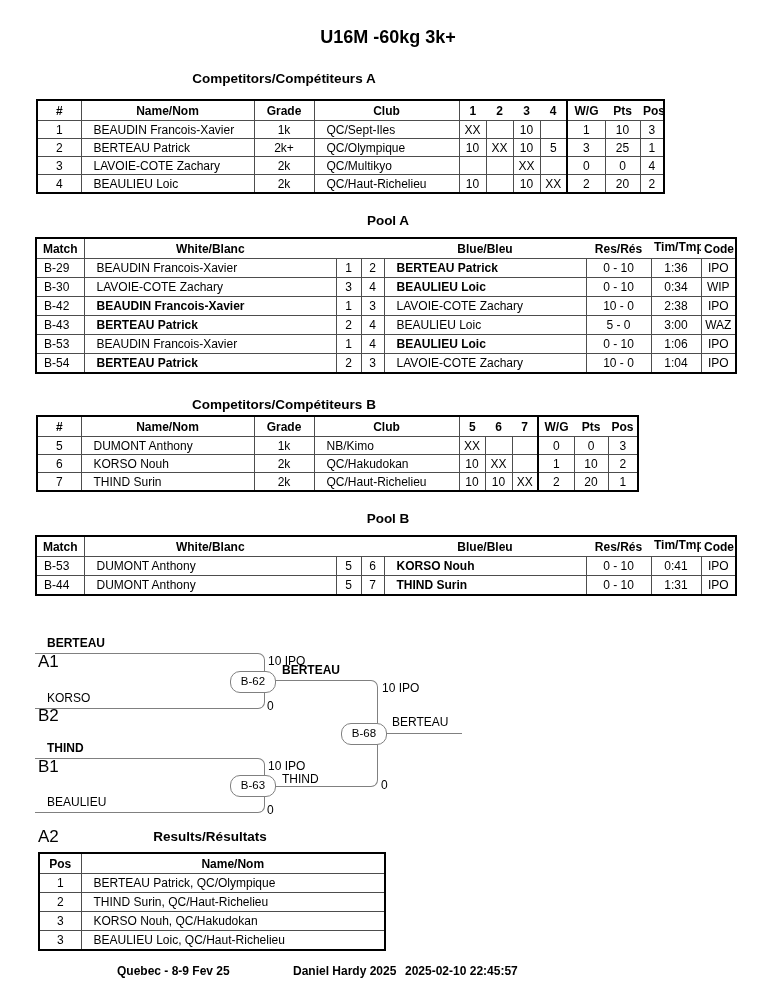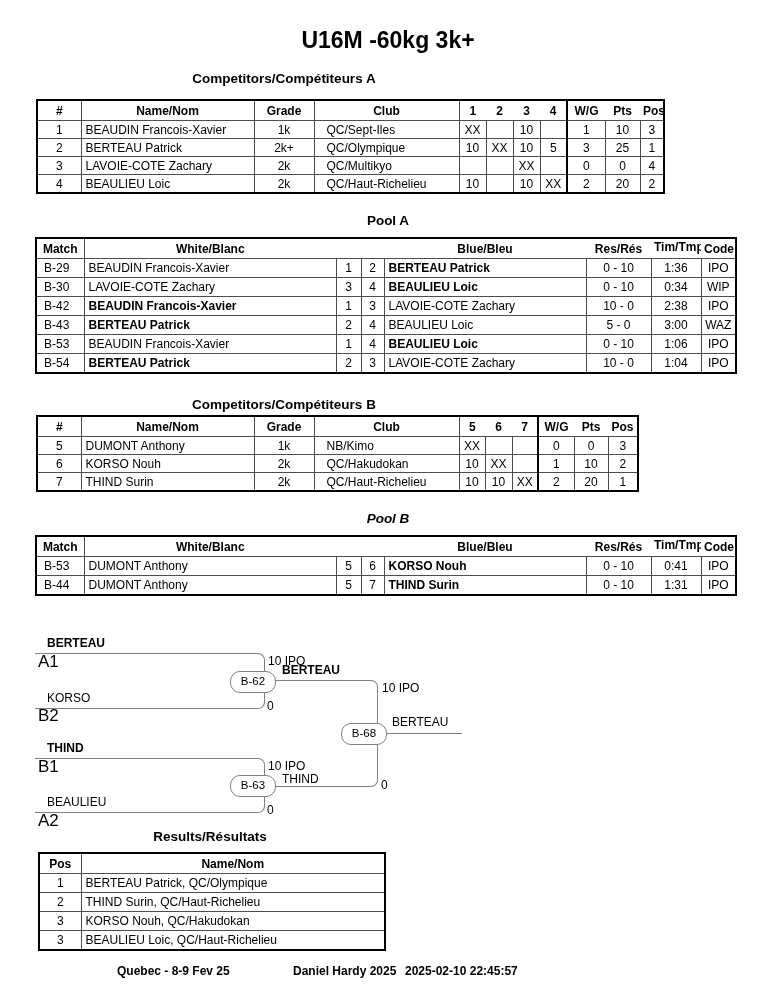--- a/index.html
+++ b/index.html
@@ -3,31 +3,31 @@
 <meta charset="utf-8">
 <style>
   html,body { margin:0; padding:0; background:#fff; }
   .page {
     position:relative; width:765px; height:990px; background:#ffffff;
     font-family:"Liberation Sans", sans-serif; color:#000; overflow:hidden;
   }
   .hd { position:absolute; transform:translateX(-50%); font-weight:bold;
         font-size:13.5px; white-space:nowrap; }
   .title { position:absolute; transform:translateX(-50%); font-weight:bold;
-        font-size:23px; white-space:nowrap; }
+        font-size:18px; white-space:nowrap; }
 
   table { position:absolute; border-collapse:collapse; table-layout:fixed;
           background:#fff; font-size:12px; }
   table.bordered { border:2px solid #000; }
   th,td { border:1px solid #4d4d4d; padding:0 3px; white-space:nowrap;
           overflow:hidden; text-align:center; vertical-align:middle; }
   th { height:19px; font-size:12px; }
   td { height:18px; }
   .comp td { height:17px; }
-  td.nm { text-align:left; padding-left:4px; }
+  td.nm { text-align:left; padding-left:12px; }
   td.club { text-align:left; padding-left:12px; }
   td.match { text-align:left; padding-left:7px; }
   .sep { border-left:2px solid #000 !important; }
   th.nb { border-left:none; border-right:none; }
   .pool thead th { border-left:none; border-right:none; }
   .pool thead th.match-h { border-right:1px solid #4d4d4d; }
   .bold { font-weight:bold; }
   .raise { position:relative; top:-2px; display:inline-block; }
 
   
@@ -289,21 +289,21 @@
         <td>10</td>
         <td>10</td>
         <td>XX</td>
         <td class="sep">2</td>
         <td>20</td>
         <td>1</td>
       </tr>
     </tbody>
   </table>
 
-  <div class="hd" style="left:388px; top:511px;font-style:italic;">Pool B</div>
+  <div class="hd" style="left:388px; top:511px;">Pool B</div>
 
   <table class="bordered pool" style="left:35px; top:535px; width:700px;">
     <colgroup>
         <col style="width:48px">
         <col style="width:252px">
         <col style="width:25px">
         <col style="width:23px">
         <col style="width:202px">
         <col style="width:65px">
         <col style="width:50px">
@@ -361,21 +361,21 @@
     <div class="bk-lab" style="left:268px; top:25px;">10 IPO</div>
     <div class="bk-lab" style="left:47px; top:62px;">KORSO</div>
     <div class="bk-seedcode" style="left:38px; top:80px;">B2</div>
     <div class="bk-lab" style="left:267px; top:70px;">0</div>
     <div class="bk-lab bold" style="left:282px; top:34px;">BERTEAU</div>
 
     <div class="bk-lab bold" style="left:47px; top:112px;">THIND</div>
     <div class="bk-seedcode" style="left:38px; top:131px;">B1</div>
     <div class="bk-lab" style="left:268px; top:130px;">10 IPO</div>
     <div class="bk-lab" style="left:47px; top:166px;">BEAULIEU</div>
-    <div class="bk-seedcode" style="left:38px; top:185px;">A2</div>
+    <div class="bk-seedcode" style="left:38px; top:201px;">A2</div>
     <div class="bk-lab" style="left:267px; top:174px;">0</div>
     <div class="bk-lab" style="left:282px; top:143px;">THIND</div>
 
     <div class="bk-lab" style="left:382px; top:52px;">10 IPO</div>
     <div class="bk-lab" style="left:381px; top:149px;">0</div>
     <div class="bk-lab" style="left:392px; top:86px;">BERTEAU</div>
   </div>
 
   <div class="hd" style="left:210px; top:829px;">Results/Résultats</div>
 

